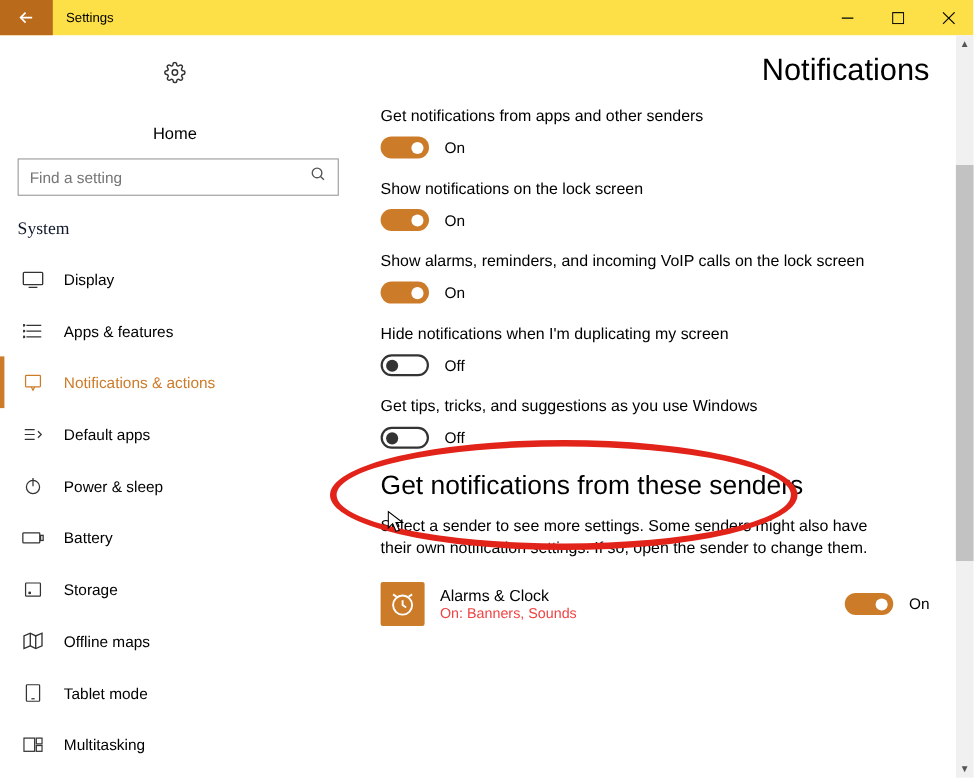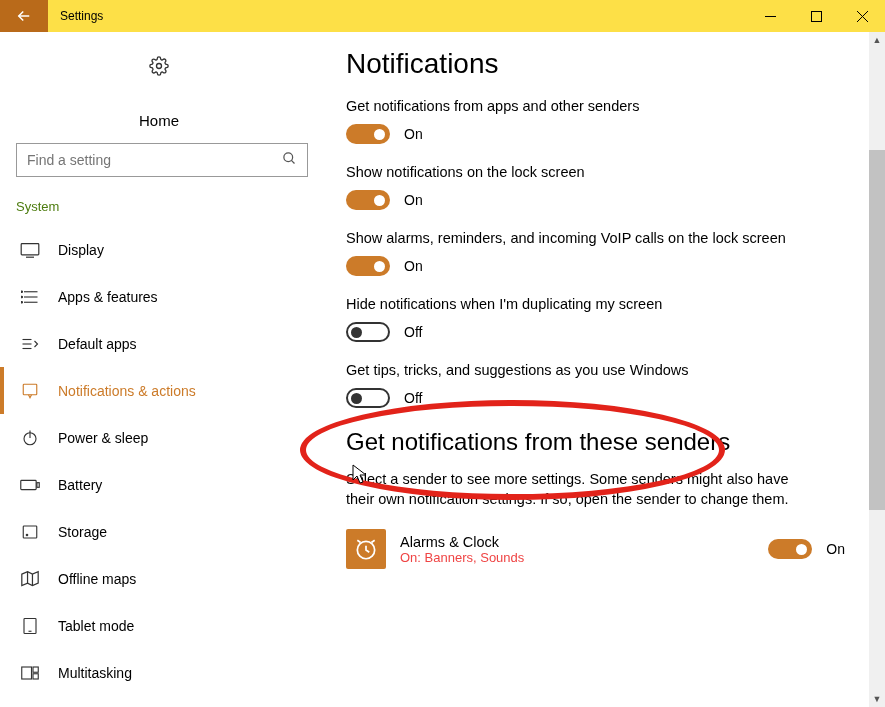--- a/index.html
+++ b/index.html
@@ -32,32 +32,32 @@
   .search-wrap { padding: 0 16px 22px 16px; }
   .search-box {
     border: 1px solid #999; height: 34px; width: 292px;
     display: flex; align-items: center; padding: 16px 10px;
     justify-content: space-between;
   }
   .search-box input {
     border: none; outline: none; font-size: 14px; width: 240px;
     color: #666; background: transparent;
   }
-  .cat-label { padding: 0 16px 12px 16px; font-size: 13px; color: #4d7c0f; }
+  .cat-label { padding: 0 16px 12px 16px; font-size: 16px; color: #0f172a; font-family: Liberation Serif, serif; }
   .nav-item {
     height: 47px; display: flex; align-items: center;
     padding-left: 16px; gap: 18px; border-left: 4px solid transparent;
     font-size: 14px; color: #000;
   }
   .nav-item.active { border-left-color: #cc7b29; color: #cc7b29; }
   .nav-item .icon { width: 20px; display: flex; justify-content: center; }
 
   
   .main { flex: 1; padding: 16px 40px 0 28px; position: relative; overflow: hidden; }
-  h1 { font-weight: 300; font-size: 28px; margin-bottom: 18px; }
+  h1 { font-weight: 300; font-size: 28px; margin-bottom: 18px; text-align: right; }
   .setting { margin-bottom: 20px; }
   .setting-label { font-size: 14.5px; margin-bottom: 10px; max-width: 440px; }
   .toggle-row { display: flex; align-items: center; gap: 14px; }
   .toggle {
     width: 44px; height: 20px; border-radius: 10px; position: relative;
   }
   .toggle .knob {
     width: 11px; height: 11px; border-radius: 50%; position: absolute; top: 4.5px;
   }
   .toggle.on { background: #cc7b29; }
@@ -172,39 +172,39 @@
             <line x1="4" y1="3" x2="22" y2="3"></line>
             <line x1="4" y1="10" x2="22" y2="10"></line>
             <line x1="4" y1="17" x2="22" y2="17"></line>
             <circle cx="1" cy="3" r="1" fill="#333"></circle>
             <circle cx="1" cy="10" r="1" fill="#333"></circle>
             <circle cx="1" cy="17" r="1" fill="#333"></circle>
           </svg>
         </span>
       <span>Apps &amp; features</span>
     </div>
+    <div class="nav-item active">
+      <span class="icon">
+          <svg width="18" height="18" viewBox="0 0 24 24" fill="none" stroke="#cc7b29" stroke-width="1.5">
+            <rect x="3" y="3" width="18" height="14" rx="1"></rect>
+            <path d="M10 17 l2 4 l2-4"></path>
+          </svg>
+        </span>
+      <span>Notifications &amp; actions</span>
+    </div>
     <div class="nav-item">
       <span class="icon">
           <svg width="18" height="16" viewBox="0 0 24 20" fill="none" stroke="#333" stroke-width="1.5">
             <line x1="2" y1="4" x2="14" y2="4"></line>
             <line x1="2" y1="10" x2="14" y2="10"></line>
             <line x1="2" y1="16" x2="14" y2="16"></line>
             <path d="M18 6 l4 4 l-4 4"></path>
           </svg>
         </span>
       <span>Default apps</span>
-    </div>
-    <div class="nav-item active">
-      <span class="icon">
-          <svg width="18" height="18" viewBox="0 0 24 24" fill="none" stroke="#cc7b29" stroke-width="1.5">
-            <rect x="3" y="3" width="18" height="14" rx="1"></rect>
-            <path d="M10 17 l2 4 l2-4"></path>
-          </svg>
-        </span>
-      <span>Notifications &amp; actions</span>
     </div>
     <div class="nav-item">
       <span class="icon">
           <svg width="18" height="18" viewBox="0 0 24 24" fill="none" stroke="#333" stroke-width="1.5">
             <circle cx="12" cy="13" r="8"></circle>
             <line x1="12" y1="2" x2="12" y2="12"></line>
           </svg>
         </span>
       <span>Power &amp; sleep</span>
     </div>

